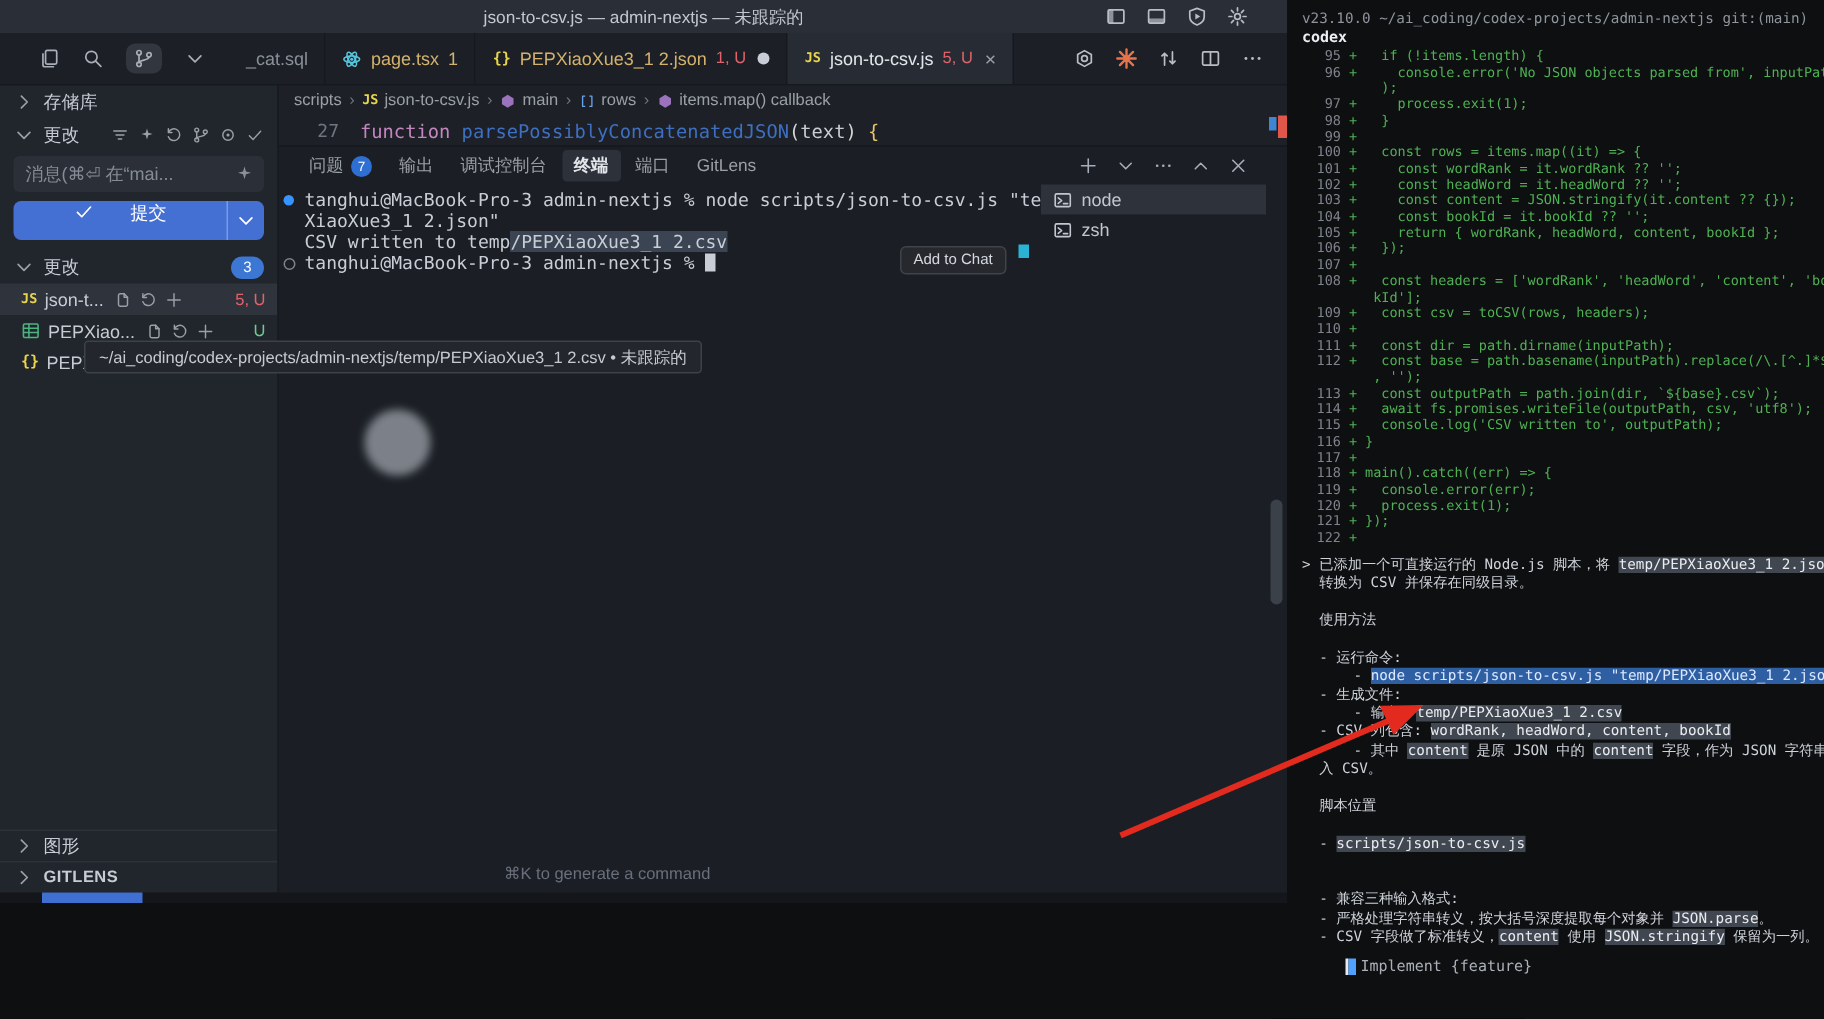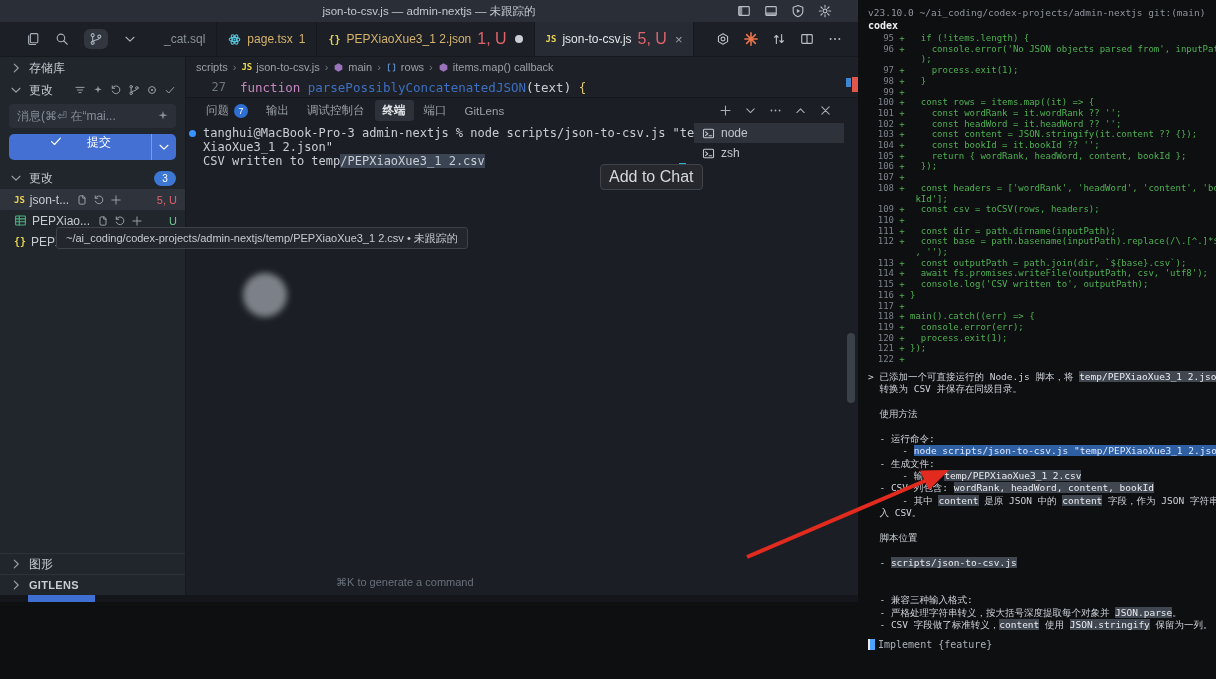--- a/index.html
+++ b/index.html
@@ -17,21 +17,21 @@
 
   #tabbar{position:absolute;left:0;top:22px;width:858px;height:35px;background:#1c2026;
           display:flex;align-items:stretch;border-bottom:1px solid #15181d;box-sizing:border-box;}
   #activity{display:flex;align-items:center;gap:15px;padding:0 16px 0 26px;color:#a8aeb8;}
   .scm-pill{background:#31363f;border-radius:6px;padding:3px 5px;display:flex;}
   #tabs{display:flex;}
   .tab{display:flex;align-items:center;gap:6px;padding:0 11px;font-size:12px;color:#8a9099;
        border-right:1px solid #15181d;background:#1c2026;white-space:nowrap;cursor:default;}
   .tab.active{background:#272c34;color:#e3e6ea;}
   .tab .label.warn{color:#d4b26d;}
-  .badge-err{color:#e0626a;font-size:16px;}
+  .badge-err{color:#e0626a;font-size:11px;}
   .tab .dot{width:8px;height:8px;border-radius:50%;background:#c9ced6;margin-left:2px;}
   .tab .close{color:#9aa0a6;font-size:13px;margin-left:2px;}
   .js-badge{color:#e8d44d;font-weight:bold;font-size:9px;font-family:"DejaVu Sans Mono",monospace;}
   .braces-badge{color:#e8d44d;font-weight:bold;font-size:10px;font-family:"DejaVu Sans Mono",monospace;}
   .react-ic{color:#58c4dc;}
   .table-ic{color:#4db380;}
   #editor-actions{margin-left:auto;display:flex;align-items:center;gap:14px;padding-right:16px;color:#b9bec6;}
   .starburst{color:#e8734a;}
 
   
@@ -85,21 +85,21 @@
 
   #term{position:absolute;left:0;top:25px;width:508px;bottom:0;font-size:12px;color:#c9ced6;overflow:hidden;padding-top:3px;}
   .tline{position:relative;padding-left:17px;height:14px;line-height:14px;white-space:pre;overflow:hidden;}
   .tdot{position:absolute;left:3px;top:4px;width:7px;height:7px;border-radius:50%;}
   .tdot.filled{background:#3794ff;}
   .tdot.hollow{width:6px;height:6px;border:1px solid #7d838c;background:transparent;}
   .tsel{background:#3b4452;}
   .tcursor{display:inline-block;width:7px;height:12px;background:#c9ced6;vertical-align:-2px;}
   #term-hint{position:absolute;left:150px;bottom:6px;font-size:11px;color:#69707b;font-family:"Liberation Sans",sans-serif;}
   #chat-tooltip{position:absolute;left:414px;top:66px;background:#26282e;border:1px solid #3f434a;border-radius:4px;
-                padding:3px 8px;font-size:16px;color:#d5d9df;z-index:25;white-space:nowrap;}
+                padding:3px 8px;font-size:10px;color:#d5d9df;z-index:25;white-space:nowrap;}
   #cyan-mark{position:absolute;left:493px;top:65px;width:7px;height:9px;background:#2bb3d6;z-index:5;}
   #term-list{position:absolute;left:508px;top:25px;width:150px;bottom:0;}
   .sess{display:flex;align-items:center;gap:6px;height:20px;padding:0 8px;font-size:12px;color:#c2c7cf;cursor:pointer;}
   .sess.selected{background:#2d323b;}
   #term-scroll{position:absolute;left:661px;top:235px;width:8px;height:70px;background:#3b4149;border-radius:4px;}
 
   #statusbar{position:absolute;left:0;bottom:0;width:858px;height:7px;background:#14161b;}
   #status-blue{position:absolute;left:28px;top:0;width:67px;height:7px;background:#3e6fd1;}
 
   
@@ -108,21 +108,21 @@
   .cx-header{font-size:9.5px;color:#8f959d;line-height:13px;white-space:pre;}
   .cx-app{font-size:10px;color:#eceef2;font-weight:bold;line-height:14px;}
   .diff-row{display:flex;font-size:9px;line-height:10.7px;white-space:pre;overflow:hidden;}
   .dnum{width:26px;text-align:right;color:#7d838c;flex:none;}
   .dplus{width:16px;text-align:center;color:#4fb153;flex:none;}
   .dcode{color:#4fb153;}
   #cx-summary{margin-top:6px;}
   .srow{font-size:9.5px;line-height:12.4px;white-space:pre;color:#ced3da;overflow:hidden;}
   .hl-gray{background:#414750;color:#e9ecf0;}
   .hl-blue{background:#2f5fa3;color:#dce8ff;}
-  #cx-input{display:flex;align-items:flex-start;margin-top:8px;font-size:10px;color:#aab0b9;}
+  #cx-input{display:flex;align-items:flex-start;margin-top:8px;font-size:10px;color:#aab0b9;margin-left:29px;}
   .cbar-w{width:2px;height:11px;background:#e8eaee;display:inline-block;}
   .cbar-b{width:5px;height:11px;background:#4ea1ff;display:inline-block;margin-right:3px;}
 
   
   #cursor-blob{position:absolute;left:243px;top:273px;width:44px;height:44px;border-radius:50%;
                background:#8e939b;filter:blur(3px);opacity:.85;z-index:20;}
   #arrow-svg{position:absolute;left:0;top:0;pointer-events:none;z-index:40;}
 </style>
 </head>
 <body>
@@ -534,20 +534,21 @@
                   <path d="M3.5 3.5l9 9M12.5 3.5l-9 9"></path>
                 </svg>
               </span>
             </div>
           </div>
         <div id="term" class="mono">
           <div id="term-lines">
               <div class="tline"><span class="tdot filled"></span><span>tanghui@MacBook-Pro-3 admin-nextjs % node scripts/json-to-csv.js "temp/PEP</span></div>
               <div class="tline"><span>XiaoXue3_1 2.json"</span></div>
               <div class="tline"><span>CSV written to temp</span><span class="tsel">/PEPXiaoXue3_1 2.csv</span></div>
+              <div class="tline"><span class="tdot hollow"></span><span>tanghui@MacBook-Pro-3 admin-nextjs % </span><span class="tcursor"></span></div>
             </div>
           <div id="term-hint">⌘K to generate a command</div>
         </div>
         <div id="cyan-mark"></div>
         <div id="chat-tooltip">Add to Chat</div>
         <div id="term-list">
             <div class="sess selected">
               <span class="ic">
                 <svg width="13" height="13" viewBox="0 0 16 16" fill="none" stroke="currentColor" stroke-width="1.3" stroke-linecap="round" stroke-linejoin="round">
                   <rect x="1.8" y="2.8" width="12.4" height="10.4" rx="1.2"></rect>

